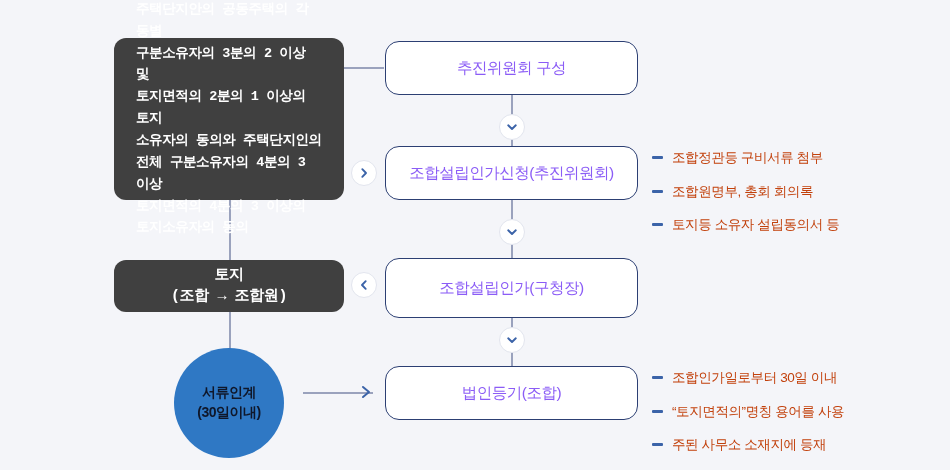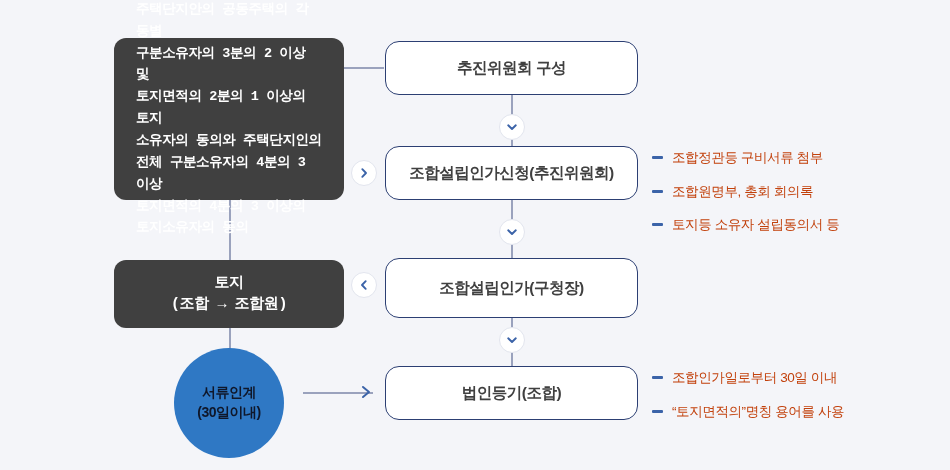--- a/index.html
+++ b/index.html
@@ -66,23 +66,23 @@
     position: absolute;
     background: #ffffff;
     border: 1.6px solid #2c3f73;
     border-radius: 14px;
     display: flex;
     align-items: center;
     justify-content: center;
     box-sizing: border-box;
   }
   .white-box .wb-text {
-    color: #404040;
+    color: #8b5cf6;
     font-size: 15.5px;
-    font-weight: 700;
+    font-weight: 400;
     letter-spacing: -0.5px;
     text-align: center;
   }
 
   
   .circle-node {
     position: absolute;
     background: #2f78c4;
     border-radius: 50%;
     display: flex;
@@ -172,21 +172,21 @@
   <div class="navy-box big" style="left:114px; top:38px; width:230px; height:162px;">
     <span class="navy-text">주택단지안의 공동주택의 각 동별
 구분소유자의 3분의 2 이상 및
 토지면적의 2분의 1 이상의 토지
 소유자의 동의와 주택단지인의
 전체 구분소유자의 4분의 3 이상
 토지면적의 4분의 3 이상의
 토지소유자의 동의</span>
   </div>
 
-  <div class="navy-box center" style="left:114px; top:260px; width:230px; height:68px;justify-content:flex-end;">
+  <div class="navy-box center" style="left:114px; top:260px; width:230px; height:52px;justify-content:flex-end;">
     <span class="navy-text">토지
 (조합 → 조합원)</span>
   </div>
 
   <div class="circle-node" style="left:174px; top:348px; width:110px; height:110px;">
     <span class="cn-text">서류인계
 (30일이내)</span>
   </div>
 
   <div class="white-box" style="left:385px; top:41px; width:253px; height:54px;">
@@ -252,15 +252,19 @@
 
   <div class="note-list" style="left:652px; top:368px;">
     <div class="note-item">
       <span class="note-dash"></span>
       <span class="note-text">조합인가일로부터 30일 이내</span>
     </div>
     <div class="note-item">
       <span class="note-dash"></span>
       <span class="note-text">“토지면적의”명칭 용어를 사용</span>
     </div>
+    <div class="note-item">
+      <span class="note-dash"></span>
+      <span class="note-text">주된 사무소 소재지에 등재</span>
+    </div>
   </div>
 
 </div>
 
 </body></html>

